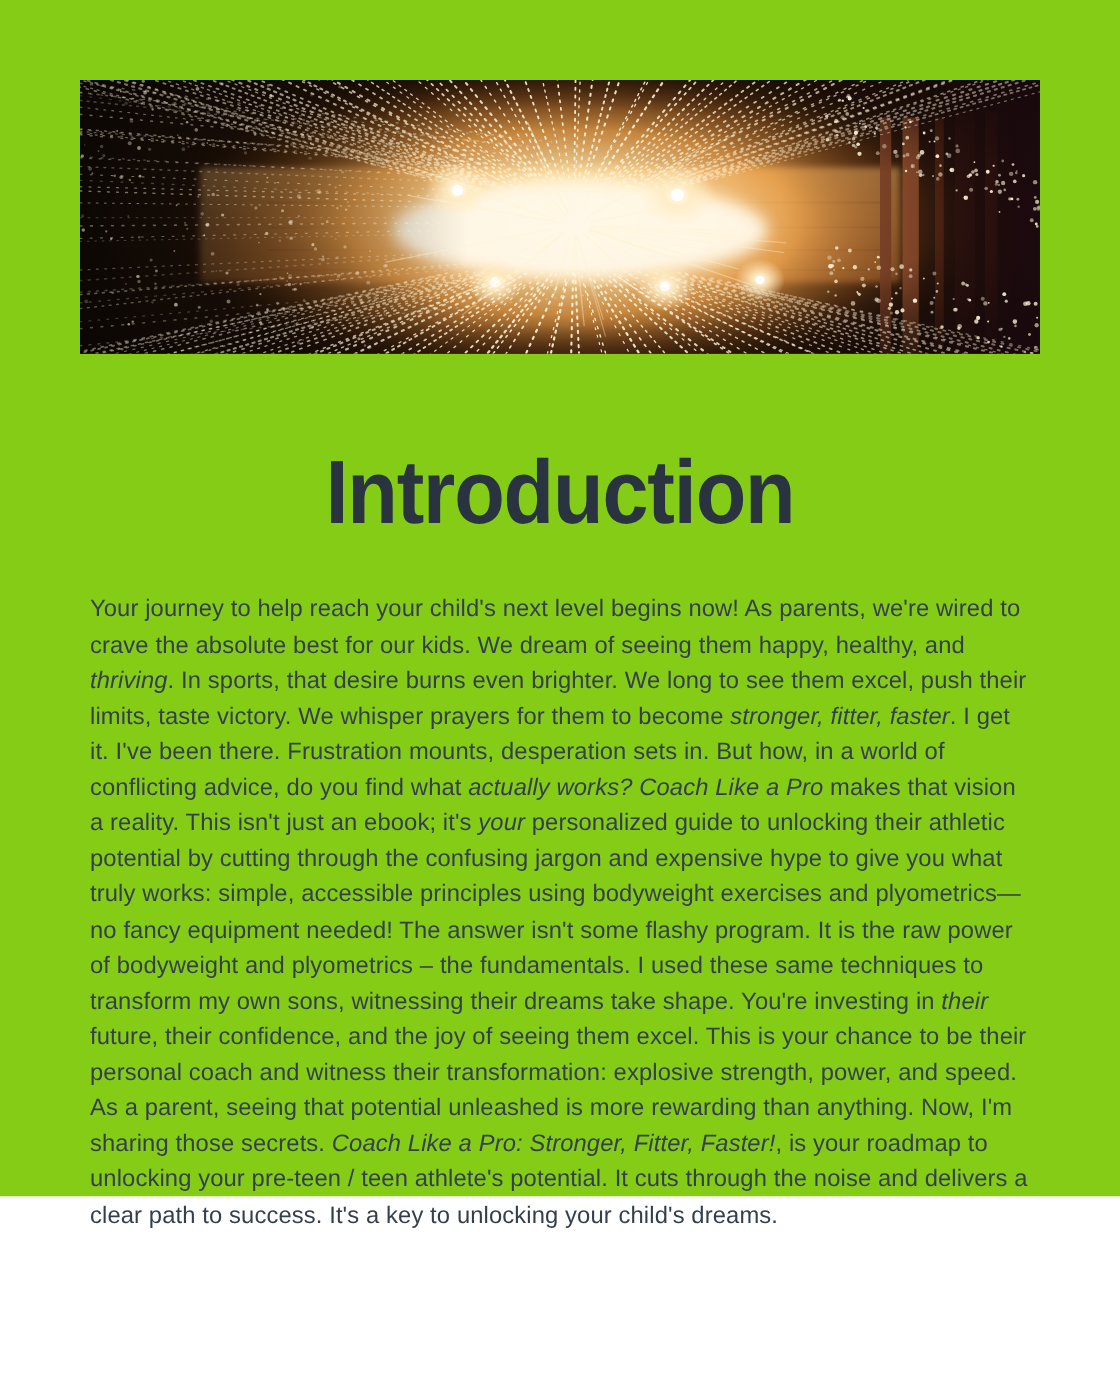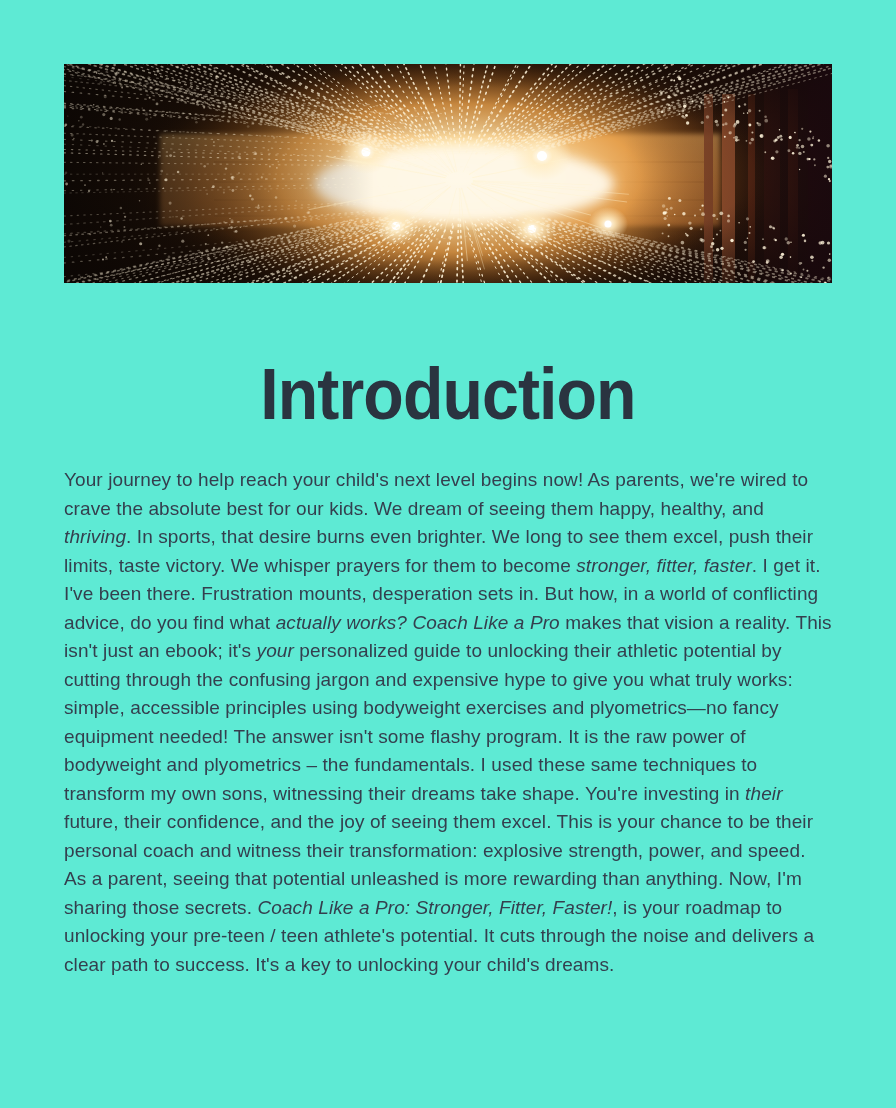--- a/index.html
+++ b/index.html
@@ -6,22 +6,22 @@
     margin: 0;
     padding: 0;
     background: #ffffff;
     width: 896px;
     height: 1108px;
     overflow: hidden;
     font-family: "Liberation Sans", sans-serif;
   }
   .page {
     width: 896px;
-    height: 1108px;
-    background: #5eead4;
+    height: 957px;
+    background: #84cc16;
     position: relative;
   }
   .hero {
     margin: 0;
     padding: 0;
     position: absolute;
     left: 64px;
     top: 64px;
     width: 768px;
     height: 219px;
@@ -48,21 +48,21 @@
     transform: scaleX(0.92);
     transform-origin: center;
   }
   .article {
     position: absolute;
     left: 64px;
     top: 466px;
     width: 768px;
   }
   p.intro-paragraph {
-    margin: 0;
+    margin: 8px;
     font-family: "Liberation Sans", sans-serif;
     font-size: 19px;
     line-height: 1.5;
     letter-spacing: 0.1px;
     color: #343f4e;
     text-align: left;
   }
   p.intro-paragraph em { font-style: italic; }
 </style>
 </head>

